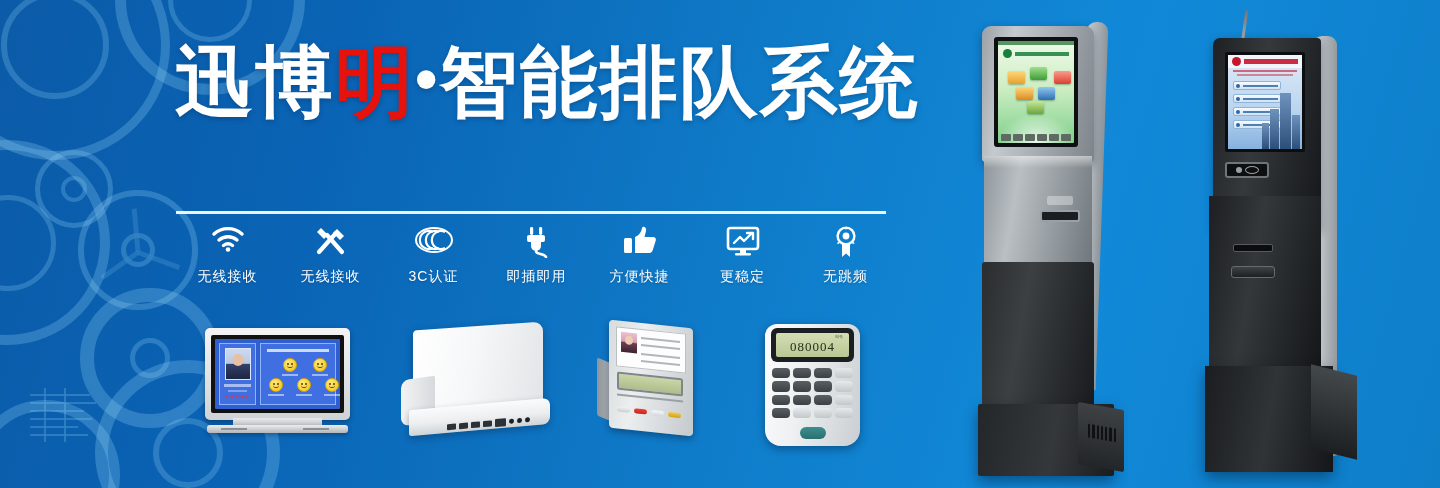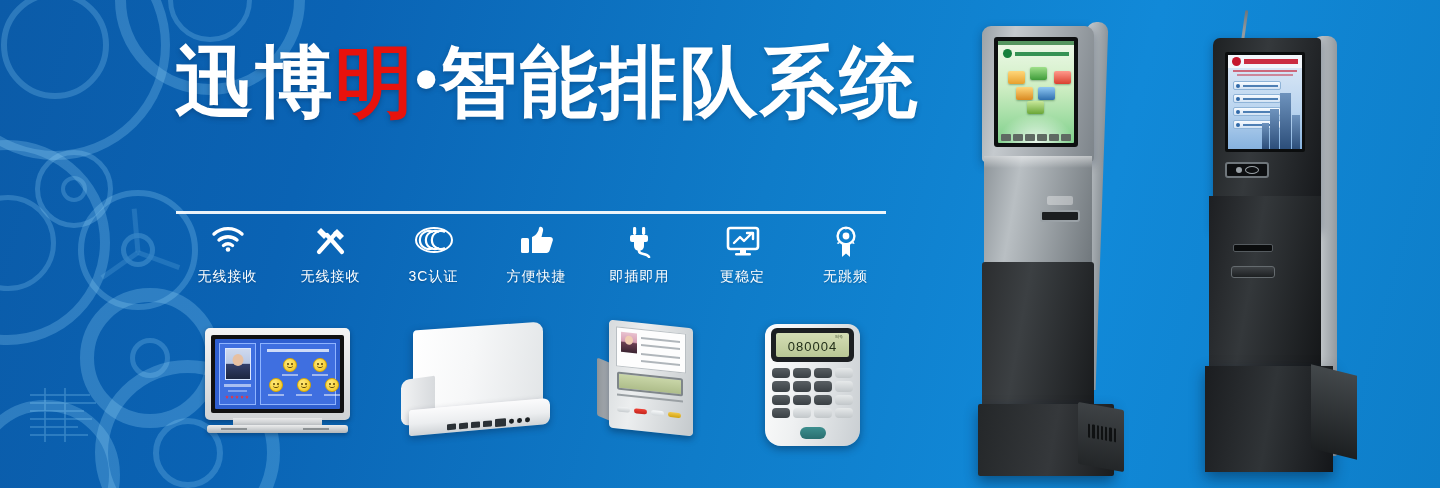--- a/index.html
+++ b/index.html
@@ -124,21 +124,21 @@
 
   
   .p4{left:570px;top:4px;width:95px;height:122px;}
   .p4 .shell{position:absolute;inset:0;border-radius:12px 12px 16px 16px;
     background:linear-gradient(100deg,#fdfdfd 0%,#eef0f1 40%,#c9ced2 100%);
     box-shadow:0 3px 8px rgba(0,20,45,.4);}
   .p4 .top{position:absolute;left:6px;top:4px;right:6px;height:34px;background:#1c1f22;border-radius:6px;}
   .p4 .lcd{position:absolute;left:5px;top:5px;right:5px;height:24px;
     background:linear-gradient(180deg,#d4ddb4,#b9c795);border-radius:2px;}
   .p4 .num{position:absolute;left:0;right:0;top:6px;text-align:center;
-    font-family:Liberation Sans, sans-serif;font-size:13px;
+    font-family:Liberation Serif, serif;font-size:13px;
     letter-spacing:1px;color:#23301a;}
   .p4 .tag{position:absolute;right:6px;top:1px;font-size:4px;color:#3c4a2c;}
   .p4 .keys{position:absolute;left:7px;top:44px;right:7px;height:50px;
     display:grid;grid-template-columns:repeat(4,1fr);grid-template-rows:repeat(4,1fr);gap:3px;}
   .p4 .keys i{border-radius:4px;background:linear-gradient(180deg,#595f63,#3a4044);}
   .p4 .keys i.lt{background:linear-gradient(180deg,#e6e9ea,#c2c7ca);}
   .p4 .big{position:absolute;left:50%;transform:translateX(-50%);bottom:7px;width:26px;height:12px;
     border-radius:7px;background:linear-gradient(180deg,#3d8f8f,#2a6f70);}
 
   
@@ -317,39 +317,39 @@
           <path d="M19 6 A9 9 0 1 0 19 22" fill="none" stroke="#fff" stroke-width="2.2"></path>
           <path d="M25 6 A9 9 0 1 0 25 22" fill="none" stroke="#fff" stroke-width="2.2"></path>
           <path d="M31 6 A9 9 0 1 0 31 22" fill="none" stroke="#fff" stroke-width="2.2"></path>
         </svg>
       </span>
       <span class="cap">3C认证</span>
     </div>
 
     <div class="feature">
       <span class="glyph">
-        <svg width="34" height="28" viewBox="0 0 34 28">
-          <rect x="1" y="12" width="8" height="15" rx="1.6" fill="#fff"></rect>
-          <path d="M12 27 L12 11 C12 11 18 9 19 2 C19.6 -0.5 24 0.6 23 5 L21.5 11 L30 11 C32.4 11 33.4 13 32.6 15 L29.6 24.6 C29.1 26.3 28 27 26.5 27 Z" fill="#fff"></path>
-        </svg>
-      </span>
-      <span class="cap">方便快捷</span>
-    </div>
-
-    <div class="feature">
-      <span class="glyph">
         <svg width="30" height="32" viewBox="0 0 30 32">
           <rect x="8" y="1" width="3.2" height="8" fill="#fff" rx="1.4"></rect>
           <rect x="17" y="1" width="3.2" height="8" fill="#fff" rx="1.4"></rect>
           <rect x="5" y="9" width="18" height="7" fill="#fff" rx="2"></rect>
           <path d="M9 16 L9 20 A5 5 0 0 0 19 20 L19 16" fill="#fff"></path>
           <path d="M14 25 C14 29 22 27 24 31" fill="none" stroke="#fff" stroke-width="2.6" stroke-linecap="round"></path>
         </svg>
       </span>
       <span class="cap">即插即用</span>
+    </div>
+
+    <div class="feature">
+      <span class="glyph">
+        <svg width="34" height="28" viewBox="0 0 34 28">
+          <rect x="1" y="12" width="8" height="15" rx="1.6" fill="#fff"></rect>
+          <path d="M12 27 L12 11 C12 11 18 9 19 2 C19.6 -0.5 24 0.6 23 5 L21.5 11 L30 11 C32.4 11 33.4 13 32.6 15 L29.6 24.6 C29.1 26.3 28 27 26.5 27 Z" fill="#fff"></path>
+        </svg>
+      </span>
+      <span class="cap">方便快捷</span>
     </div>
 
     <div class="feature">
       <span class="glyph">
         <svg width="34" height="30" viewBox="0 0 34 30">
           <rect x="2" y="2" width="30" height="21" rx="2.4" fill="none" stroke="#fff" stroke-width="2.6"></rect>
           <path d="M8 17 L14 11 L18 15 L26 7" fill="none" stroke="#fff" stroke-width="2.4" stroke-linecap="round" stroke-linejoin="round"></path>
           <path d="M21 7 L27 7 L27 13" fill="none" stroke="#fff" stroke-width="2.4" stroke-linecap="round" stroke-linejoin="round"></path>
           <rect x="14" y="23" width="6" height="4" fill="#fff"></rect>
           <rect x="9" y="27" width="16" height="2.6" rx="1.3" fill="#fff"></rect>

